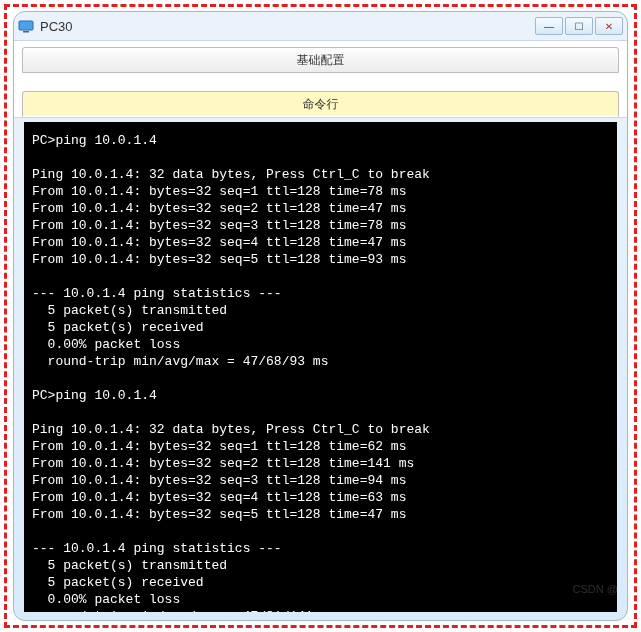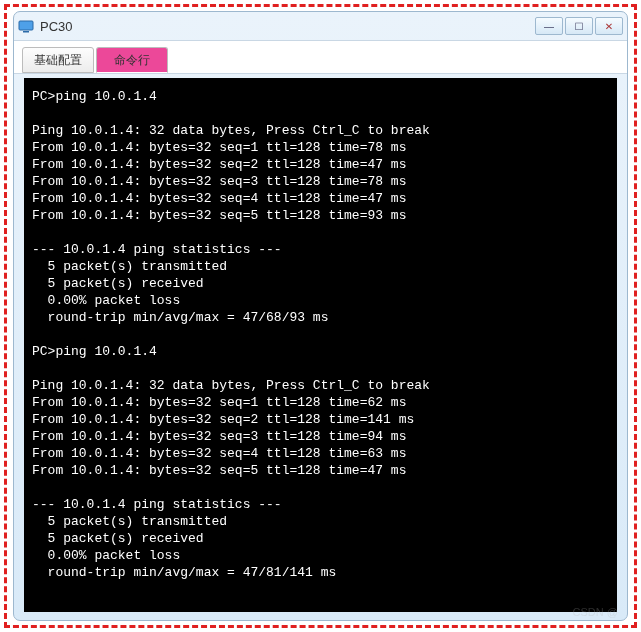--- a/index.html
+++ b/index.html
@@ -17,21 +17,21 @@
     height: 624px;
     margin: 4px;
     background: #fff;
     position: relative;
   }
   .window {
     position: absolute;
     left: 6px; top: 4px; right: 6px; bottom: 4px;
     background: linear-gradient(#eaf3fb, #d9eaf8);
     border: 1px solid #9db8cf;
-    border-radius: 7px;
+    border-radius: 12px;
     display: flex;
     flex-direction: column;
   }
   .titlebar {
     height: 28px;
     display: flex;
     align-items: center;
     padding: 0 4px;
     font-size: 13px;
     color: #333;
@@ -52,36 +52,37 @@
     display: flex; align-items: center; justify-content: center;
     color: #446;
   }
   .win-close { color: #a33; }
   .tabs {
     background: #fff;
     border-top: 1px solid #c9d7e4;
     border-bottom: 1px solid #c9d7e4;
     padding: 6px 8px 0 8px;
     display: flex;
-    gap: 2px;
+    gap: 18px;
+    flex-direction: column;
   }
   .tab {
     min-width: 72px;
     height: 26px;
     font-size: 12px;
     color: #333;
     background: linear-gradient(#fdfdfd,#ececec);
     border: 1px solid #bcbcbc;
     border-bottom: 1px solid #bcbcbc;
     border-radius: 3px 3px 0 0;
     display: flex; align-items: center; justify-content: center;
     padding: 0 10px;
   }
   .tab.active {
-    background: #ec4899;
+    background: #fef9c3;
     border-bottom: 1px solid #fff;
     position: relative;
     z-index: 2;
   }
   .terminal {
     flex: 1;
     margin: 4px 10px 8px 10px;
     background: #000;
     color: #fff;
     font-family: "Courier New", monospace;
@@ -101,21 +102,21 @@
     font-size: 16px;
     font-weight: bold;
     font-style: italic;
     color: #d81e06;
     text-shadow: 0 0 2px #fff;
     pointer-events: none;
   }
   .small-wm {
     position: absolute;
     right: 16px;
-    bottom: 7px;
+    bottom: 30px;
     font-size: 11px;
     color: rgba(180,180,180,0.25);
     font-family: sans-serif;
     pointer-events: none;
   }
 </style>
 </head>
 <body>
 
 <div class="border-wrap">

